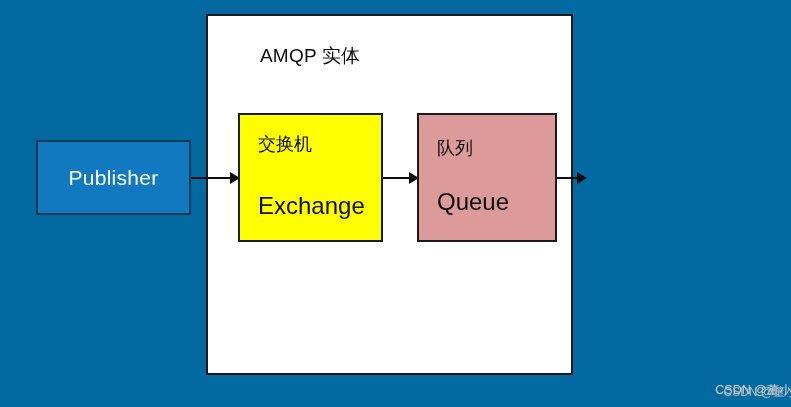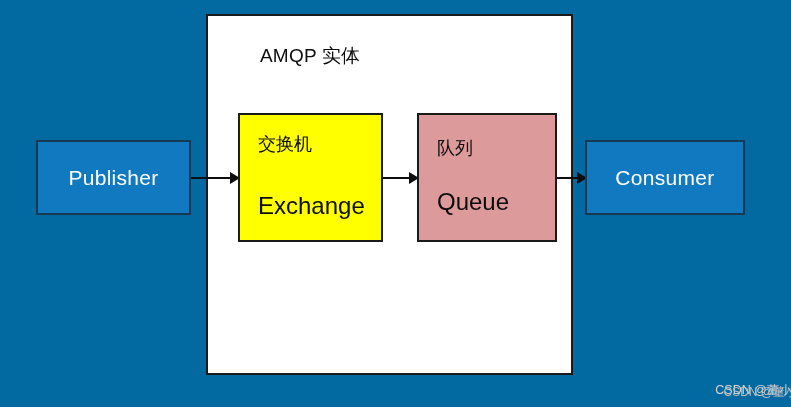--- a/index.html
+++ b/index.html
@@ -169,22 +169,19 @@
   <div id="node-queue" class="node node-entity">
     <span class="line-cn">队列</span>
     <span class="line-en">Queue</span>
   </div>
 
   <div id="arrow-queue-consumer" class="arrow">
     <span class="shaft"></span>
     <span class="head"></span>
   </div>
 
-  <div id="node-consumer" class="node node-endpoint">
-    <span class="node-label">Consumer</span>
-  </div>
 
   <div class="watermark">
     <span class="wm-back">CSDN @董小纯</span>
     <span class="wm-front">CSDN @董小纯</span>
   </div>
 
 </div>
 
 </body></html>

